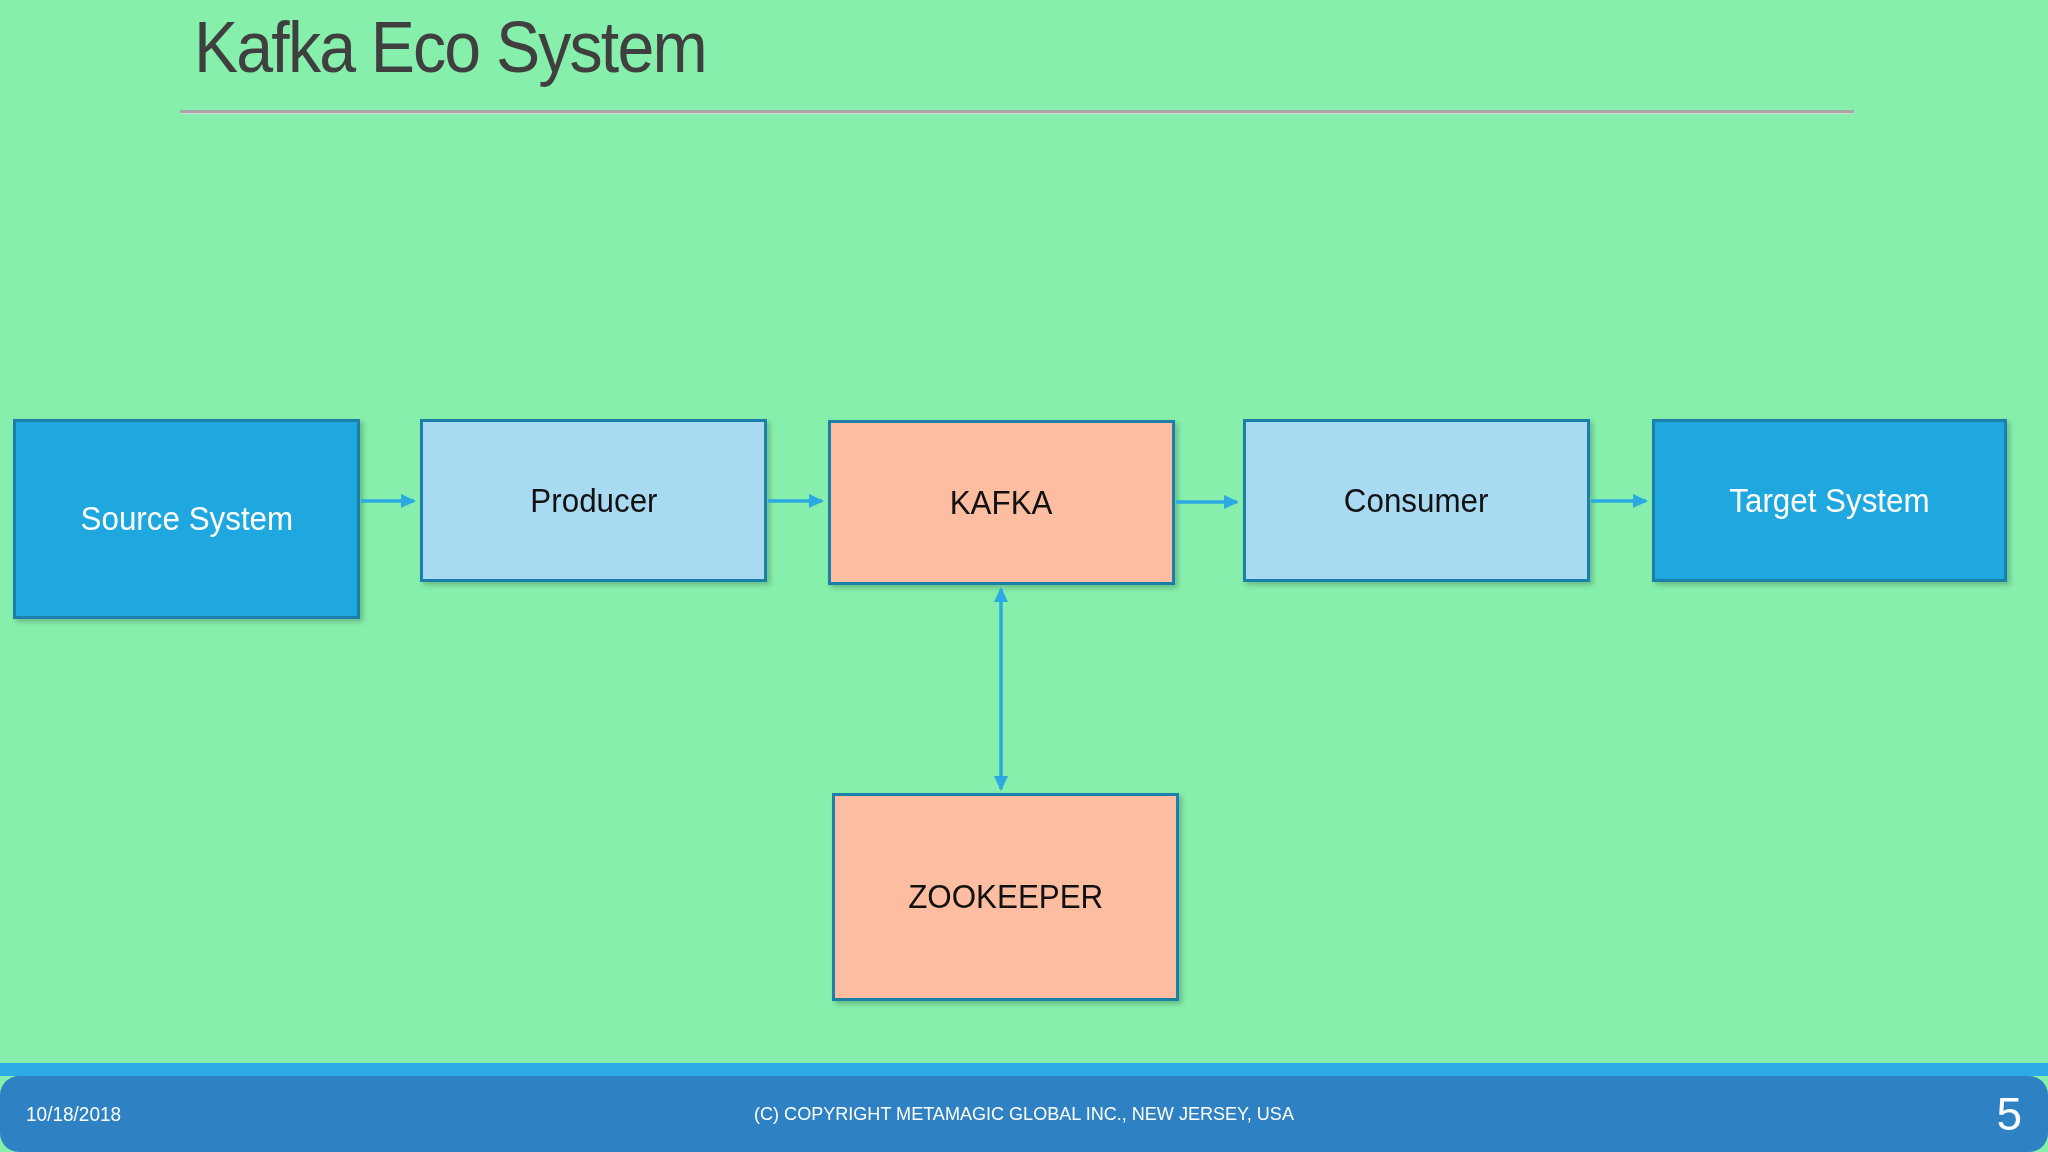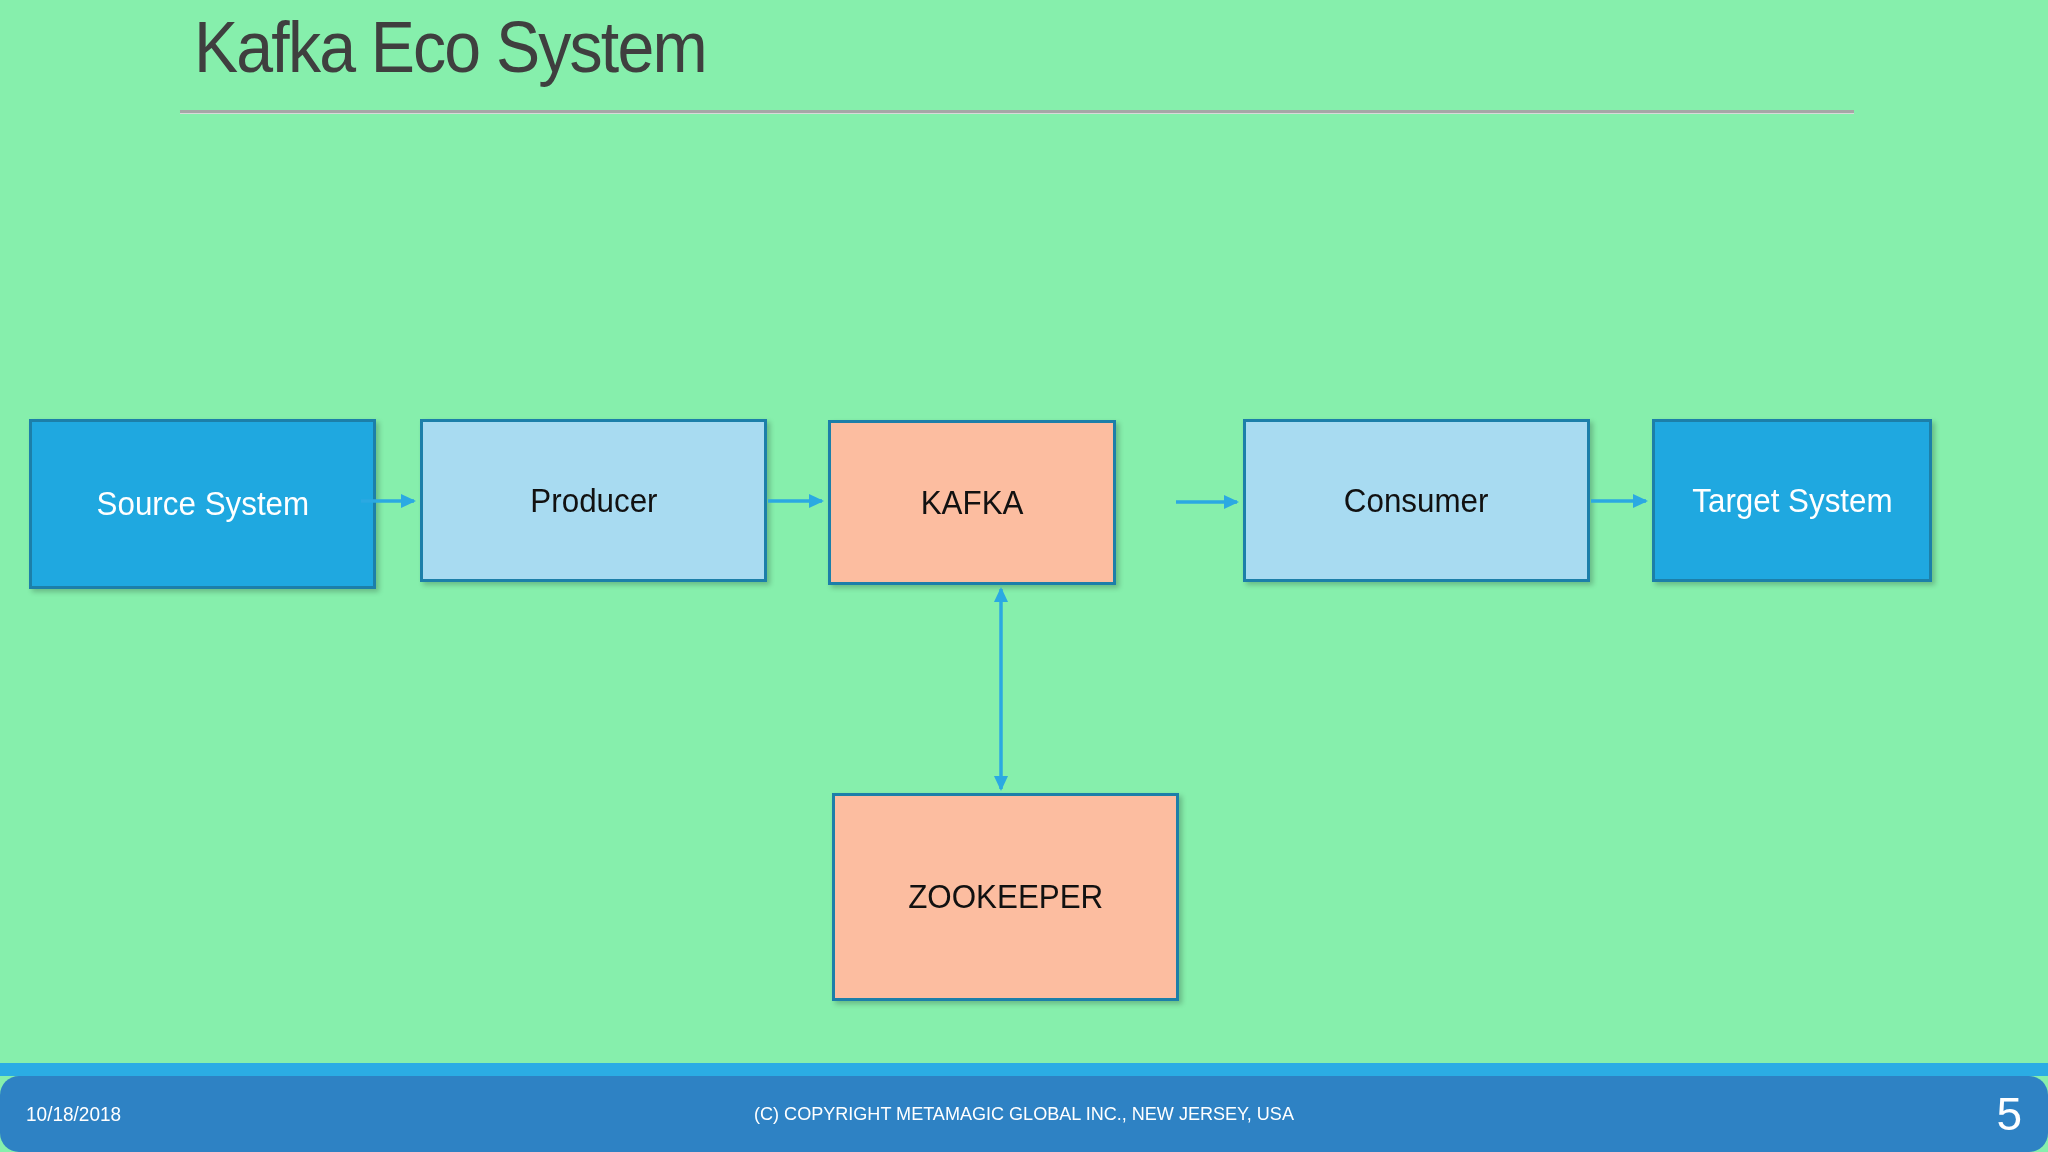--- a/index.html
+++ b/index.html
@@ -51,25 +51,25 @@
     box-sizing: border-box;
     font-size: 33px;
     letter-spacing: 0px;
     white-space: nowrap;
   }
   .node span { transform: scaleX(0.95); }
   .fill-blue   { background: #1fa8e0; color: #ffffff; }
   .fill-light  { background: #a8dbf1; color: #111111; }
   .fill-salmon { background: #fcbda0; color: #111111; }
 
-  .node-source    { left: 29px;   top: 419px; width: 347px; height: 170px; }
+  .node-source    { left: 13px;   top: 419px; width: 347px; height: 200px; }
   .node-producer  { left: 420px;  top: 419px; width: 347px; height: 163px; }
-  .node-kafka     { left: 828px;  top: 420px; width: 288px; height: 165px; }
+  .node-kafka     { left: 828px;  top: 420px; width: 347px; height: 165px; }
   .node-consumer  { left: 1243px; top: 419px; width: 347px; height: 163px; text-align: right; }
-  .node-target    { left: 1652px; top: 419px; width: 280px; height: 163px; }
+  .node-target    { left: 1652px; top: 419px; width: 355px; height: 163px; }
   .node-zookeeper { left: 832px;  top: 793px; width: 347px; height: 208px; }
 
   .arrow-layer {
     position: absolute;
     left: 0; top: 0;
     width: 2048px;
     height: 1152px;
     pointer-events: none;
   }
 

